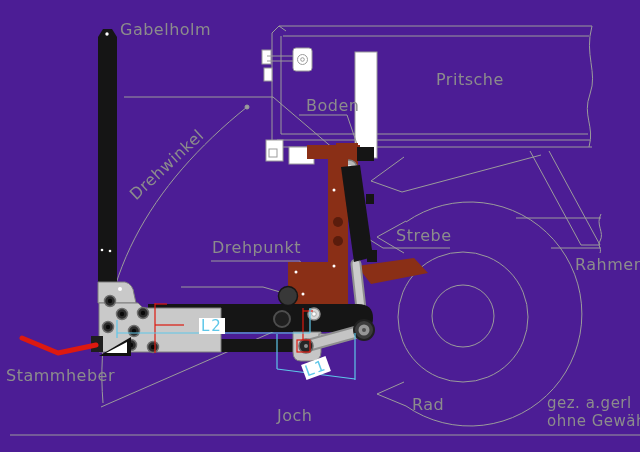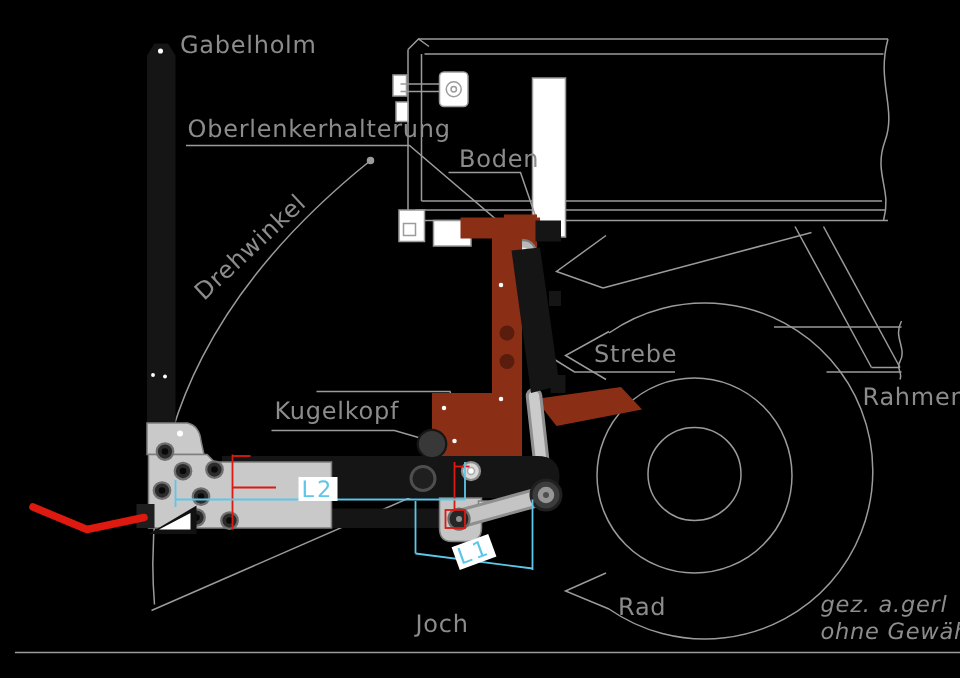--- a/index.html
+++ b/index.html
@@ -1,25 +1,25 @@
 <!DOCTYPE html>
 <html style="--line-gray: #9b9b9b; --text-gray: #8c8c8c; --rust-red: #8a2f16; --rust-dark: #5a1c0c; --bright-red: #dd1910; --cyan: #5ec7e9; --black-part: #151515; --metal-light: #c9c9c9; --metal-mid: #8f8f8f;"><head>
 <meta charset="utf-8">
 <style>
   html,body{margin:0;padding:0;background:#fff;}
   #stage{
-    position:relative;width:640px;height:452px;background:#000000;overflow:hidden;
+    position:relative;width:640px;height:452px;background:#4c1d95;overflow:hidden;
     font-family:"DejaVu Sans","Liberation Sans",sans-serif;
   }
   #stage svg{position:absolute;left:0;top:0;}
   .cad-label{
     position:absolute;color:var(--text-gray,#8c8c8c);font-size:16px;
     letter-spacing:.5px;white-space:nowrap;line-height:18px;font-weight:400;
   }
-  .cad-label.small{font-size:15px;font-style:italic;}
+  .cad-label.small{font-size:15px;}
   .dim-label{
     position:absolute;color:var(--cyan,#5ec7e9);font-size:15px;letter-spacing:2px;
     background:#fff;padding:0 2px;white-space:nowrap;line-height:16px;
   }
   .rot{transform-origin:center center;}
 </style>
 </head>
 <body>
 
 <div id="stage">
@@ -207,26 +207,27 @@
     <path d="M117,320 L117,338"></path>
     <path d="M117,333 L310,333"></path>
     <path d="M310,308 L310,333"></path>
     <path d="M277,334 L277,369"></path>
     <path d="M355,333 L355,380"></path>
     <path d="M277,369 L355,379"></path>
   </g>
 </svg>
 
 <div class="cad-label" style="left:120px;top:21px">Gabelholm</div>
-<div class="cad-label" style="left:125px;top:77px">Oberlenkerhalterung</div>
 <div class="cad-label rot" style="left:120px;top:156px;transform:rotate(-43deg)">Drehwinkel</div>
 <div class="cad-label" style="left:306px;top:97px">Boden</div>
+<div class="cad-label" style="left:436px;top:71px">Pritsche</div>
 <div class="cad-label" style="left:396px;top:227px">Strebe</div>
 <div class="cad-label" style="left:575px;top:256px">Rahmen</div>
-<div class="cad-label" style="left:183px;top:265px">Kugelkopf</div>
+<div class="cad-label" style="left:212px;top:239px">Drehpunkt</div>
+<div class="cad-label" style="left:6px;top:367px">Stammheber</div>
 <div class="cad-label" style="left:277px;top:407px">Joch</div>
 <div class="cad-label" style="left:412px;top:396px">Rad</div>
 <div class="cad-label small" style="left:547px;top:394px">gez. a.gerl</div>
 <div class="cad-label small" style="left:547px;top:412px">ohne Gewähr</div>
 <div class="dim-label" style="left:199px;top:318px">L2</div>
 <div class="dim-label rot" style="left:303px;top:360px;transform:rotate(-20deg)">L1</div>
 
 </div>
 
 </body></html>

